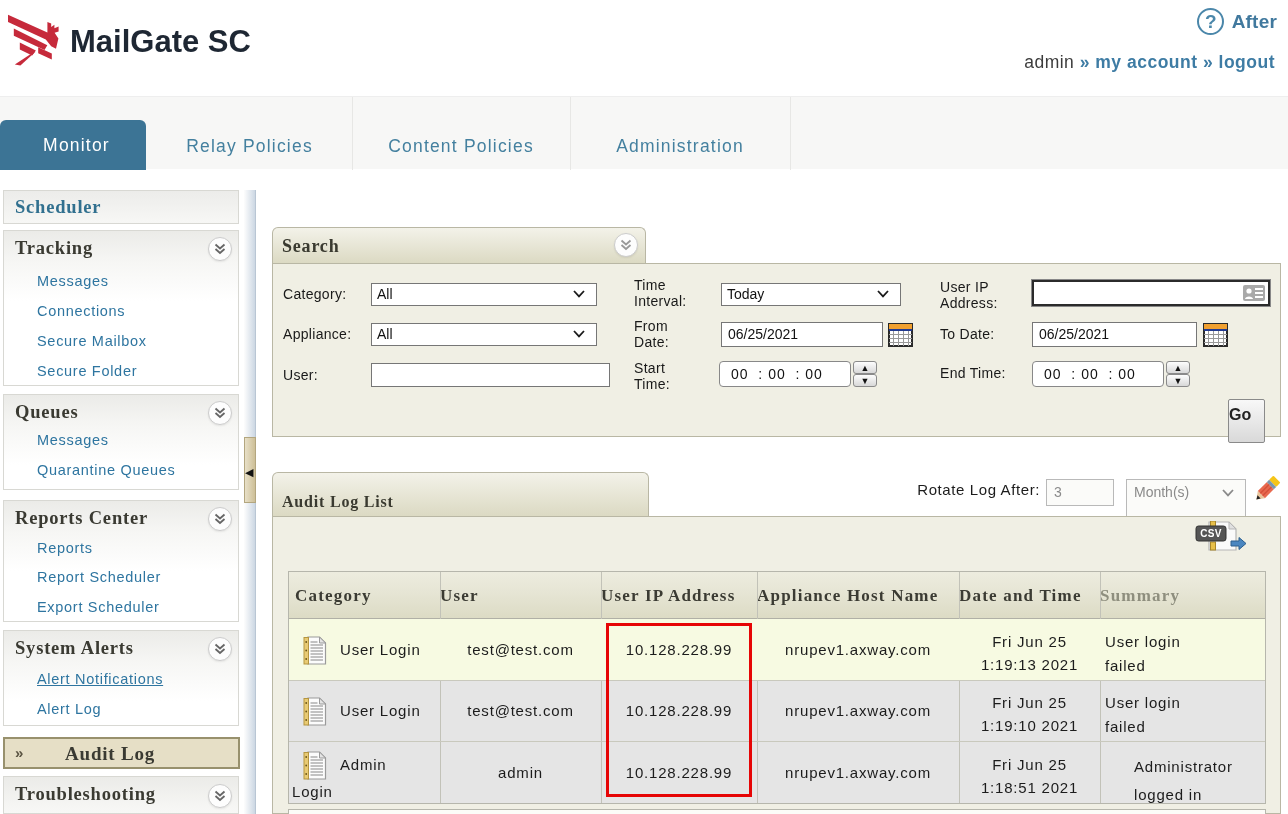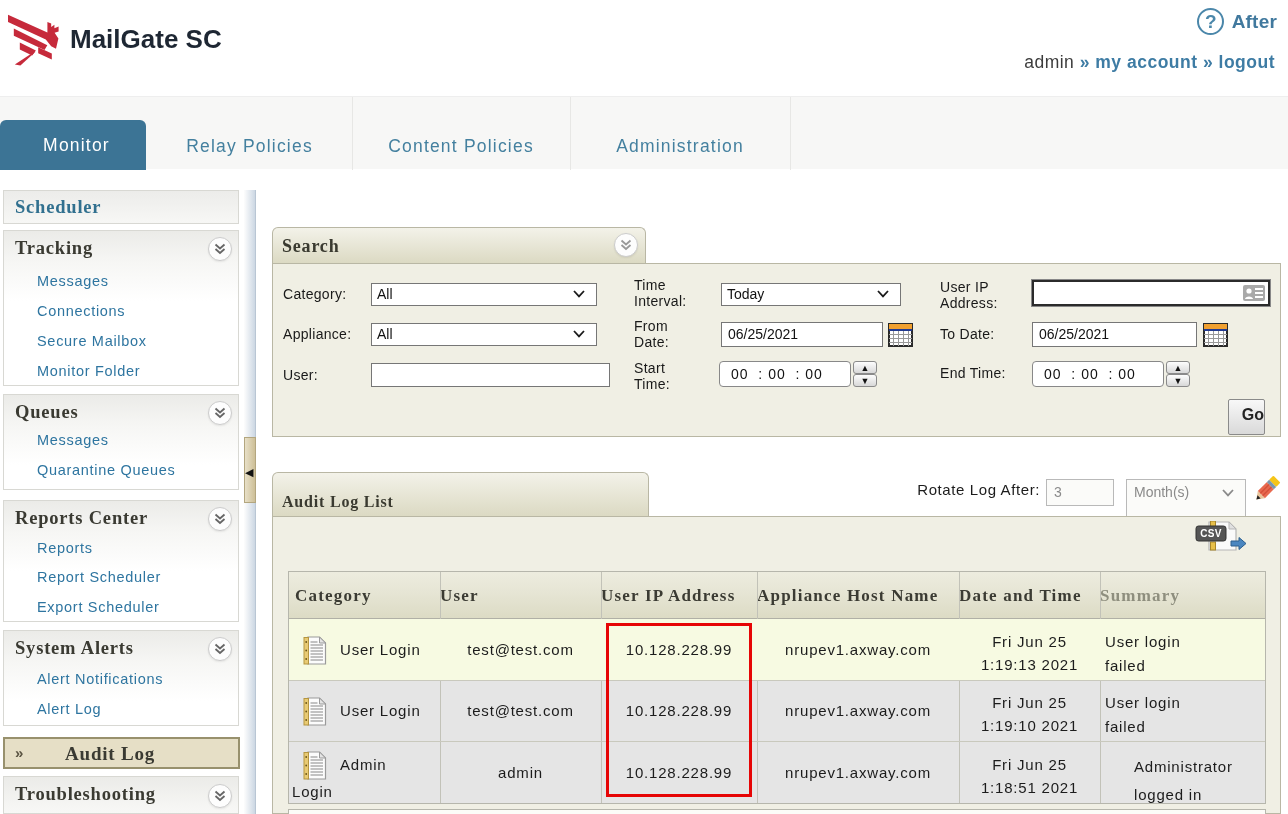--- a/index.html
+++ b/index.html
@@ -2,21 +2,21 @@
 <html><head>
 <meta charset="utf-8">
 <style>
 * { margin:0; padding:0; box-sizing:border-box; }
 html,body { width:1288px; height:814px; overflow:hidden; background:#fff;
   font-family:"Liberation Sans", sans-serif; }
 .abs { position:absolute; }
 #page { position:relative; width:1288px; height:814px; }
 
 
-#title { left:70px; top:24px; font-size:26px; font-weight:bold; color:#1e2733; letter-spacing:0px; }
+#title { left:70px; top:24px; font-size:31px; font-weight:bold; color:#1e2733; letter-spacing:0px; }
 #help { right:11px; top:8px; width:130px; height:30px; text-align:right; }
 #crumbs { right:13px; top:52px; font-size:17.5px; color:#3c3c3c; letter-spacing:0.5px; }
 #crumbs b { color:#3e7ca4; }
 #crumbs .sep { color:#3e7ca4; font-weight:bold; }
 
 
 #tabstrip { left:0; top:96px; width:1288px; height:73px; background:#f7f7f6; border-top:1px solid #eee; }
 .tabsep { position:absolute; top:0; width:1px; height:73px; background:#e7e7e5; }
 #montab { position:absolute; left:0; top:23px; width:146px; height:50px; background:#3c7495;
   border-radius:6px 6px 0 0; color:#fff; font-size:17.5px; text-align:center; line-height:50px; letter-spacing:1.2px; text-indent:7px;}
@@ -50,22 +50,22 @@
 label, .lbl { font-size:14px; color:#191919; white-space:nowrap; letter-spacing:0.3px; }
 .field { position:absolute; background:#fff; border:1px solid #767676; font-size:14px; color:#111; }
 .selarrow { position:absolute; pointer-events:none; }
 
 
 .spin { position:absolute; width:24px; height:26px; }
 .spin .b { position:absolute; left:0; width:24px; height:13px; background:linear-gradient(#fdfdfd,#d8d8d8);
   border:1px solid #8a8a8a; border-radius:3px; font-size:9px; text-align:center; color:#111; }
 
 
-#gobtn { left:1228px; top:399px; width:37px; height:36px; background:linear-gradient(#f8f8f8,#d9d9d9);
-  border:1px solid #8a8a8a; border-radius:2px; text-align:right; line-height:29px;
+#gobtn { left:1228px; top:399px; width:37px; height:44px; background:linear-gradient(#f8f8f8,#d9d9d9);
+  border:1px solid #8a8a8a; border-radius:2px; text-align:left; line-height:29px;
   font-size:16px; font-weight:bold; color:#222; }
 
 
 #tbl { left:288px; top:571px; width:978px; border:1px solid #b6b6ac; background:#e5e5e5; }
 #thead { position:absolute; left:0; top:0; width:976px; height:47px;
   background:linear-gradient(#edecdf 0,#e7e6d6 18px,#dcdbc4 47px); border-bottom:1px solid #b0b0a6; }
 .th { position:absolute; top:0; height:47px; font-family:"Liberation Serif", serif; font-weight:bold;
   font-size:17px; color:#3b3b33; line-height:47px; letter-spacing:1.2px;}
 .colline { position:absolute; top:0; width:1px; background:#c2c2b8; }
 .row { position:absolute; left:0; width:976px; height:61px; }
@@ -132,21 +132,21 @@
     <div class="shead">Tracking</div>
     <div class="chev" style="top:6px;">
         <svg width="14" height="14" viewBox="0 0 14 14" fill="none" stroke="#666" stroke-width="1.8">
           <path d="M2.5 2.5 L7 6.5 L11.5 2.5"></path>
           <path d="M2.5 7 L7 11 L11.5 7"></path>
         </svg>
       </div>
     <div class="sitem" style="top:42px;">Messages</div>
     <div class="sitem" style="top:72px;">Connections</div>
     <div class="sitem" style="top:102px;">Secure Mailbox</div>
-    <div class="sitem" style="top:132px;">Monitor Folder</div>
+    <div class="sitem" style="top:132px;">Secure Folder</div>
   </div>
 
   <div class="sbox" style="top:394px; height:96px;">
     <div class="shead">Queues</div>
     <div class="chev" style="top:6px;">
         <svg width="14" height="14" viewBox="0 0 14 14" fill="none" stroke="#666" stroke-width="1.8">
           <path d="M2.5 2.5 L7 6.5 L11.5 2.5"></path>
           <path d="M2.5 7 L7 11 L11.5 7"></path>
         </svg>
       </div>
@@ -168,21 +168,21 @@
   </div>
 
   <div class="sbox" style="top:630px; height:96px;">
     <div class="shead">System Alerts</div>
     <div class="chev" style="top:6px;">
         <svg width="14" height="14" viewBox="0 0 14 14" fill="none" stroke="#666" stroke-width="1.8">
           <path d="M2.5 2.5 L7 6.5 L11.5 2.5"></path>
           <path d="M2.5 7 L7 11 L11.5 7"></path>
         </svg>
       </div>
-    <div class="sitem" style="top:40px;">Alert Notifications</div>
+    <div class="sitem" style="top:40px;text-decoration:underline;">Alert Notifications</div>
     <div class="sitem" style="top:70px;">Alert Log</div>
   </div>
 
   <div class="sbox" style="top:737px; height:32px; background:#e6dfc6; border:2px solid #98916d; width:237px;">
     <span style="position:absolute; left:10px; top:5px; color:#5a5442; font-size:15px; font-weight:bold;">»</span>
     <div class="shead" style="padding:4px 0 0 60px; font-size:19px;">Audit Log</div>
   </div>
 
   <div class="sbox" style="top:776px; height:38px;">
     <div class="shead">Troubleshooting</div>

